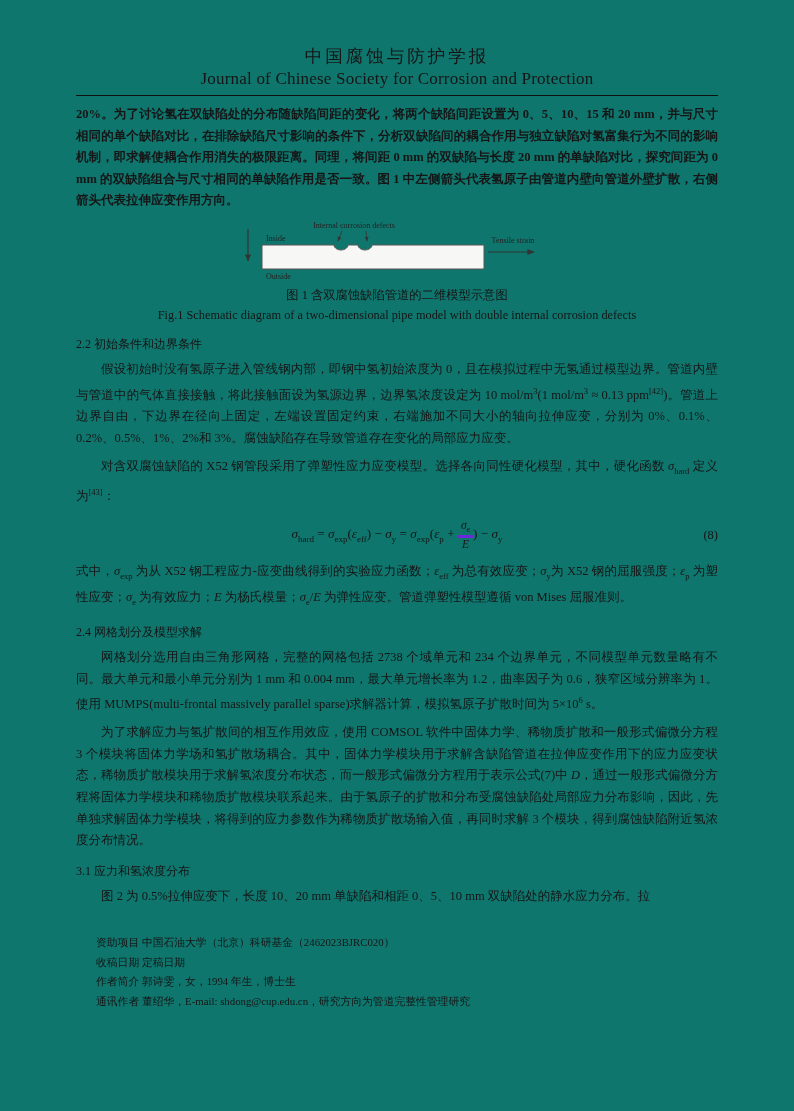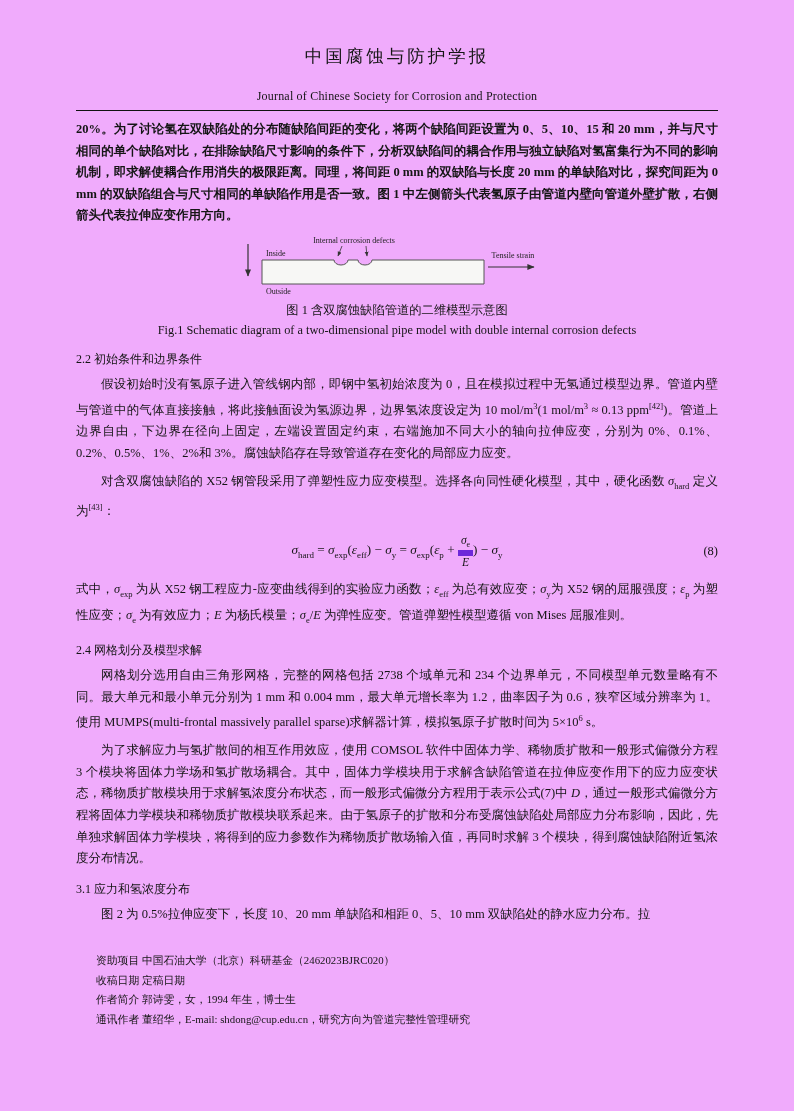--- a/index.html
+++ b/index.html
@@ -1,24 +1,24 @@
 <!DOCTYPE html>
 <html><head>
 <meta charset="utf-8">
 <style>
   * { margin:0; padding:0; box-sizing:border-box; }
   html,body { background:#ffffff; }
   .page {
-    width:794px; height:1111px; margin:0 auto; background:#f0abfc;
+    width:794px; height:1111px; margin:0 auto; background:#0f766e;
     padding:44px 76px 4px 76px; overflow:hidden;
     font-family:"Liberation Serif","DejaVu Serif",serif;
     color:#151515;
   }
   .j-cn { text-align:center; font-size:17.5px; letter-spacing:3px; }
-  .j-en { text-align:center; font-size:12px; margin-top:21px; letter-spacing:0.2px; }
+  .j-en { text-align:center; font-size:17px; margin-top:1px; letter-spacing:0.2px; }
   .rule { border-bottom:1.6px solid #111; margin-top:6px; }
 
   p.body { font-size:12.5px; line-height:21.6px; text-align:justify; margin-top:6px; }
   p.body.first { margin-top:8px;font-weight:bold; }
   .indent { text-indent:2em; }
 
   .figure-block { text-align:center; margin:7px 0 0 0; }
   .caption { text-align:center; font-size:12.3px; line-height:20px; }
 
   .sec-head { font-size:12px; margin:11px 0 5px 0; font-weight:normal; }
@@ -27,21 +27,21 @@
   .eq-row { display:flex; align-items:center; margin:12px 0 10px 0; font-size:13.2px;gap:24px; }
   .eq-row::before { content:""; width:50px; }
   .eq-expr { flex:1; text-align:center; }
   .eq-num { width:50px; text-align:right; font-size:12.5px; }
 
   sub,sup { font-size:0.68em; }
   .it { font-style:italic; }
 
   .frac { display:inline-flex; flex-direction:column; text-align:center;
           vertical-align:middle; font-size:0.88em; line-height:1.15; }
-  .fnum { border-bottom:6px solid #6d28d9; padding:0 3px; }
+  .fnum { border-bottom:3px solid #6d28d9; padding:0 3px; }
   .fden { padding:0 3px; }
 
   .footnotes { margin-top:26px; padding-left:20px; font-size:10.8px; line-height:19.5px; }
 
   svg text { font-size:8px; fill:#222; font-family:"Liberation Serif","DejaVu Serif",serif; }
 </style>
 </head>
 <body>
 
 <div class="page">

